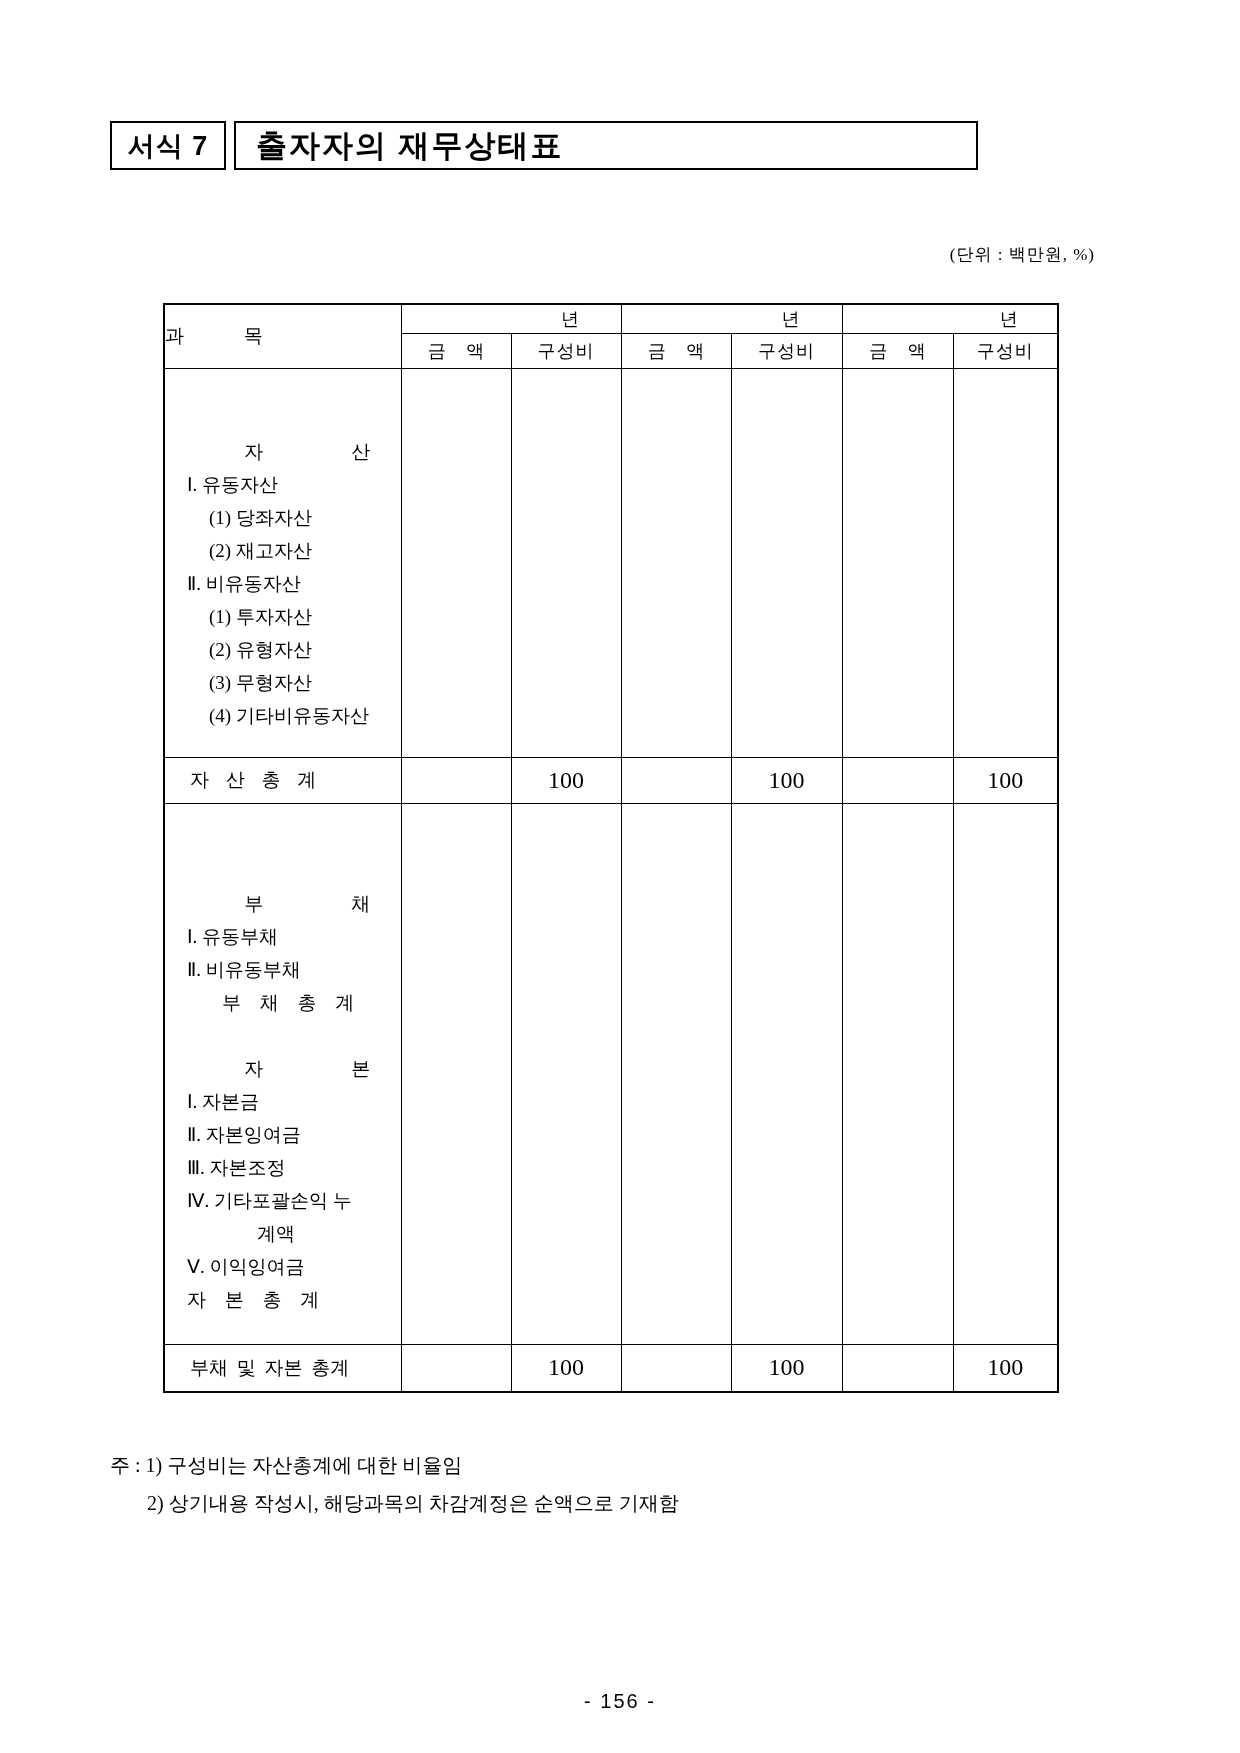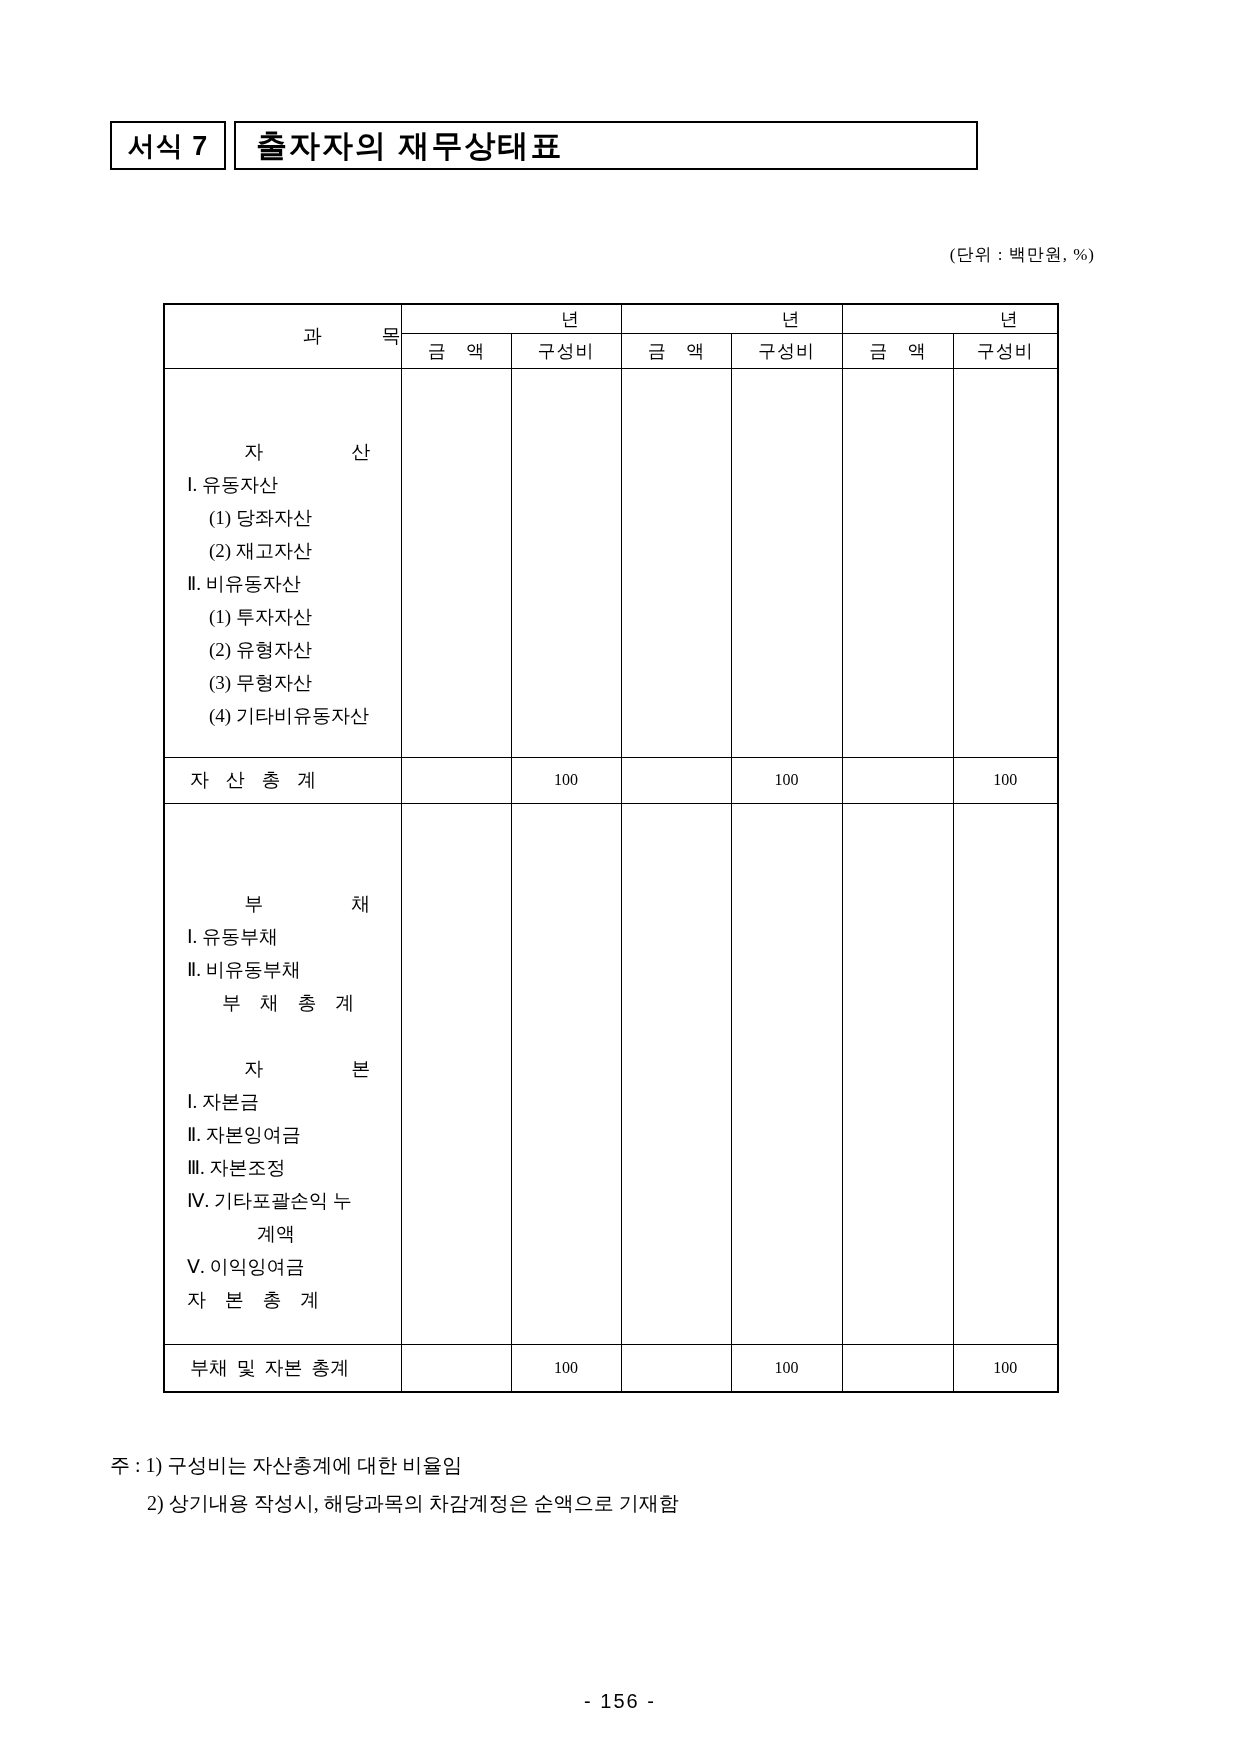--- a/index.html
+++ b/index.html
@@ -47,21 +47,21 @@
     table-layout: fixed;
     border: 2.5px solid #000;
     font-size: 19px;
   }
   table.bs td {
     border: 1.5px solid #000;
     vertical-align: middle;
     overflow: hidden;
   }
   td.subject-head {
-    text-align: right;
+    text-align: left;
     word-spacing: 55px;
     font-size: 19px;
   }
   td.year-head {
     text-align: center;
     padding-left: 118px;
     height: 29px;
     font-size: 18px;
   }
   td.amount-head { text-align: center; word-spacing: 16px; height: 35px; font-size: 18px; }
@@ -79,21 +79,21 @@
   .ind3 { padding-left: 57px; word-spacing: 14px; }
   .ind4 { padding-left: 92px; }
   .ind5 { padding-left: 22px; word-spacing: 14px; }
 
   td.total-label {
     padding-left: 25px;
     word-spacing: 12px;
     font-size: 19px;
   }
   td.total-label.grand { word-spacing: 4px; }
-  td.val { text-align: center; font-size: 16px; margin-left: 48px; }
+  td.val { text-align: center; font-size: 24px; margin-left: 48px; }
 
   tr.h-assets  { height: 389px; }
   tr.h-total1  { height: 46px; }
   tr.h-liab    { height: 541px; }
   tr.h-total2  { height: 48px; }
 
   
   .notes {
     position: absolute; left: 110px; top: 1446px;
     font-size: 20px; line-height: 38px;

